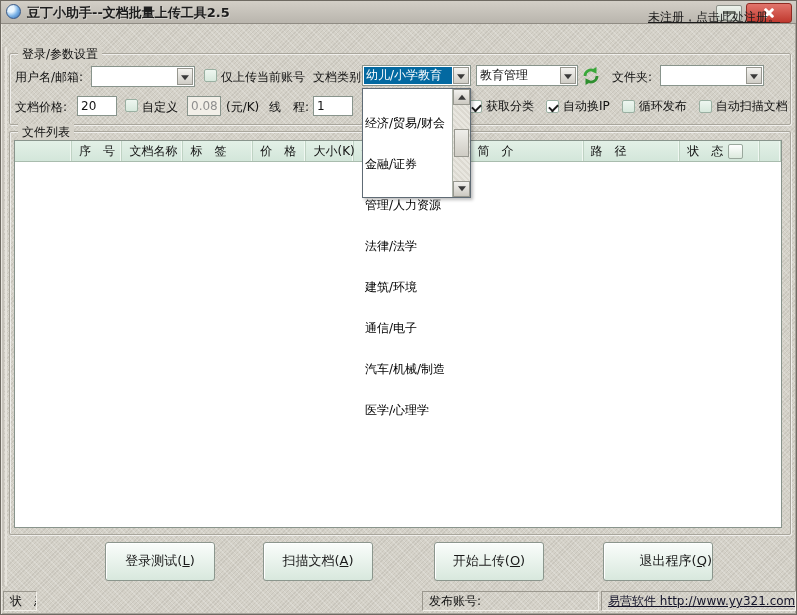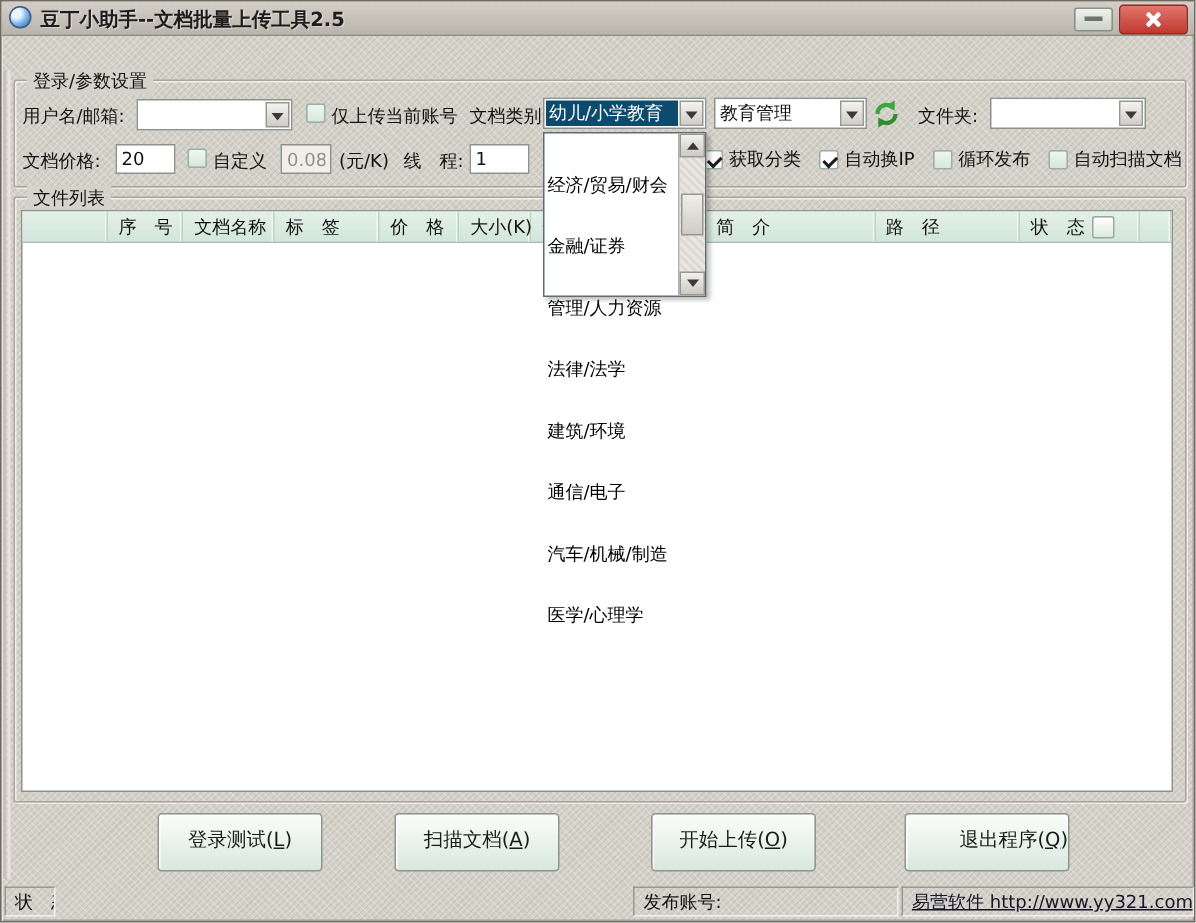--- a/index.html
+++ b/index.html
@@ -42,21 +42,21 @@
     box-shadow:inset 1px 1px 0 rgba(255,255,255,.65), 1px 1px 0 rgba(255,255,255,.65);}
   .group-title{position:absolute;top:-8px;left:8px;padding:0 4px;background:#d5d2c9;font-size:12px;color:#111;}
   .lbl{position:absolute;font-size:12px;color:#111;white-space:nowrap;line-height:16px;}
   
   .tb{position:absolute;height:20px;box-sizing:border-box;border:1px solid #88948c;background:#fff;
     font-size:12px;font-family:inherit;padding:1px 3px;color:#111;}
   .tb.dis{background:#f2efe8;color:#8f8f8f;}
   .combo{position:absolute;height:21px;box-sizing:border-box;border:1px solid #88948c;background:#fff;}
   .combo .val{position:absolute;left:1px;top:1px;bottom:1px;right:18px;font-size:12px;line-height:17px;
     padding-left:2px;white-space:nowrap;overflow:hidden;color:#111;}
-  .combo .val.sel{background:#0c4a6e;color:#fff;}
+  .combo .val.sel{background:#0369a1;color:#fff;}
   .arrow-btn{position:absolute;right:1px;top:1px;bottom:1px;width:16px;
     background:linear-gradient(#f4f3f0,#cfcdc6);border:1px solid #97978f;box-sizing:border-box;}
   .arrow-btn::after{content:"";position:absolute;left:50%;top:50%;transform:translate(-50%,-35%);
     border-left:4px solid transparent;border-right:4px solid transparent;border-top:5px solid #3a3a3a;}
   
   .cb{position:absolute;width:13px;height:13px;box-sizing:border-box;border:1px solid #9ab0a2;
     background:linear-gradient(#eef6f0,#d7e8dc);border-radius:2px;}
   .cb.checked{background:#fdfdfd;}
   .cb.checked::after{content:"";position:absolute;left:2px;top:3px;width:7px;height:4px;
     border-left:2px solid #1c1c1c;border-bottom:2px solid #1c1c1c;transform:rotate(-45deg);}
@@ -106,20 +106,21 @@
 
 <div class="window tex">
 
   <div class="titlebar tex">
     <div class="title-icon"></div>
     <div class="title-text">豆丁小助手--文档批量上传工具2.5</div>
     <div class="btn-min"></div>
     <div class="btn-close"></div>
   </div>
 
+  <div class="register-link">未注册，点击此处注册。</div>
   <div class="left-grip"></div>
 
   <div class="groupbox" style="left:8px;top:52px;width:780px;height:70px;">
     <span class="group-title">登录/参数设置</span>
   </div>
   <span class="lbl" style="left:14px;top:68px;">用户名/邮箱:</span>
   <div class="combo" style="left:90px;top:65px;width:104px;">
     <div class="val"></div>
     <div class="arrow-btn"></div>
   </div>

